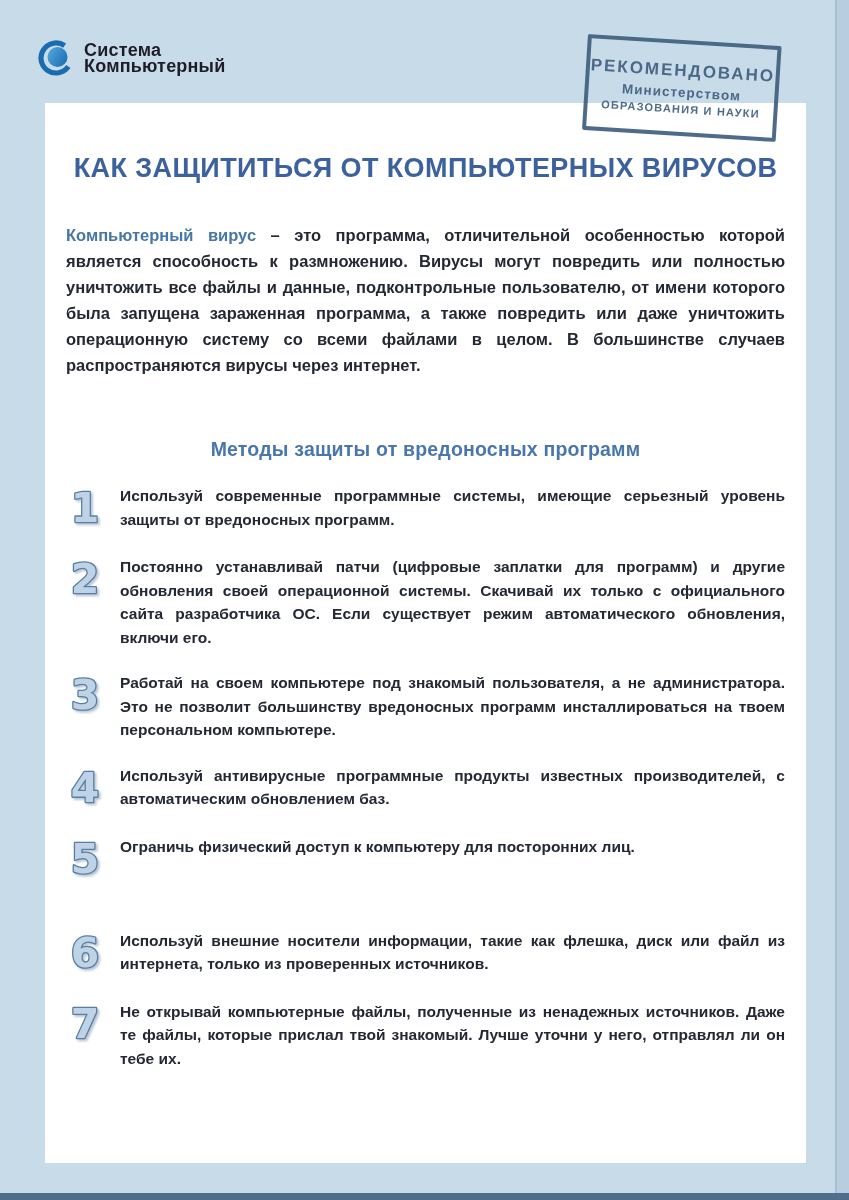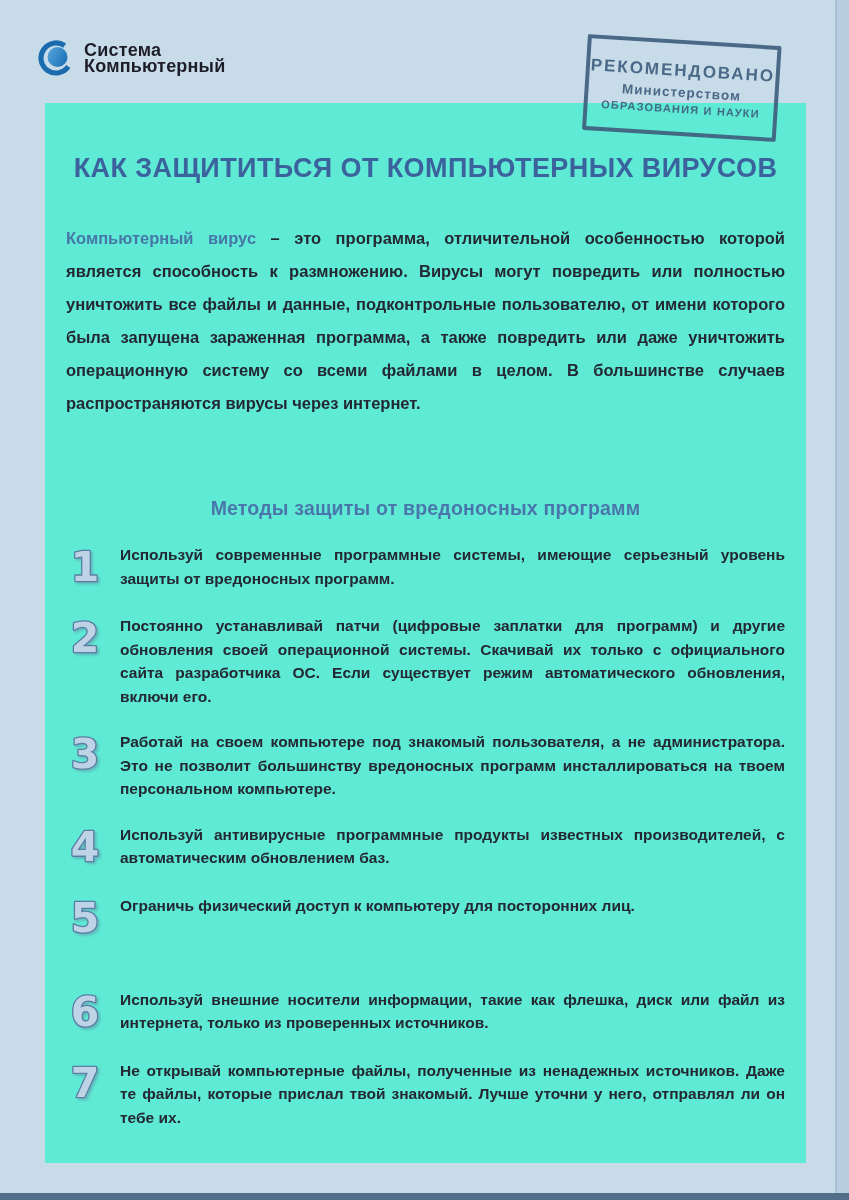--- a/index.html
+++ b/index.html
@@ -27,37 +27,37 @@
     color:#40607f;opacity:.92;z-index:3;
     box-sizing:border-box;padding:6px 4px;
   }
   .stamp-line1{font-size:17px;font-weight:bold;letter-spacing:2px;}
   .stamp-line2{font-size:13.5px;font-weight:bold;letter-spacing:1px;margin-top:4px;}
   .stamp-line3{font-size:11px;font-weight:bold;letter-spacing:1.2px;margin-top:3px;}
 
   
   .panel{
     position:absolute;left:45px;top:103px;width:761px;height:1060px;
-    background:#5eead4;z-index:1;box-sizing:border-box;padding:0 21px;
+    background:#ffffff;z-index:1;box-sizing:border-box;padding:0 21px;
   }
   .doc-title{
     margin-top:50px;text-align:center;
     font-size:27px;font-weight:bold;color:#3b629c;letter-spacing:.4px;
   }
   .doc-subtitle{
     margin-top:16px;text-align:center;
     font-size:17px;font-weight:bold;font-style:italic;color:#262b38;
   }
   .intro{
-    margin-top:38px;font-size:16.5px;line-height:33px;font-weight:600;
+    margin-top:38px;font-size:16.5px;line-height:26px;font-weight:600;
     color:#232833;text-align:justify;
   }
   .intro .lead{color:#4577a7;font-weight:bold;}
   .section-heading{
-    margin-top:77px;text-align:center;
+    margin-top:60px;text-align:center;
     font-size:19.5px;font-weight:bold;color:#4a77ab;letter-spacing:.2px;
   }
   .methods{margin-top:22px;}
   .method{display:flex;gap:16px;margin-bottom:21px;min-height:46px;}
   .method.extra-gap{margin-bottom:44px;}
   .num-wrap{flex:0 0 38px;filter:drop-shadow(2px 2.5px 1px rgba(100,130,160,.45));}
   .num-wrap svg text{
     font-family:"DejaVu Sans",sans-serif;font-weight:bold;
     paint-order:stroke;stroke-linejoin:round;
   }

